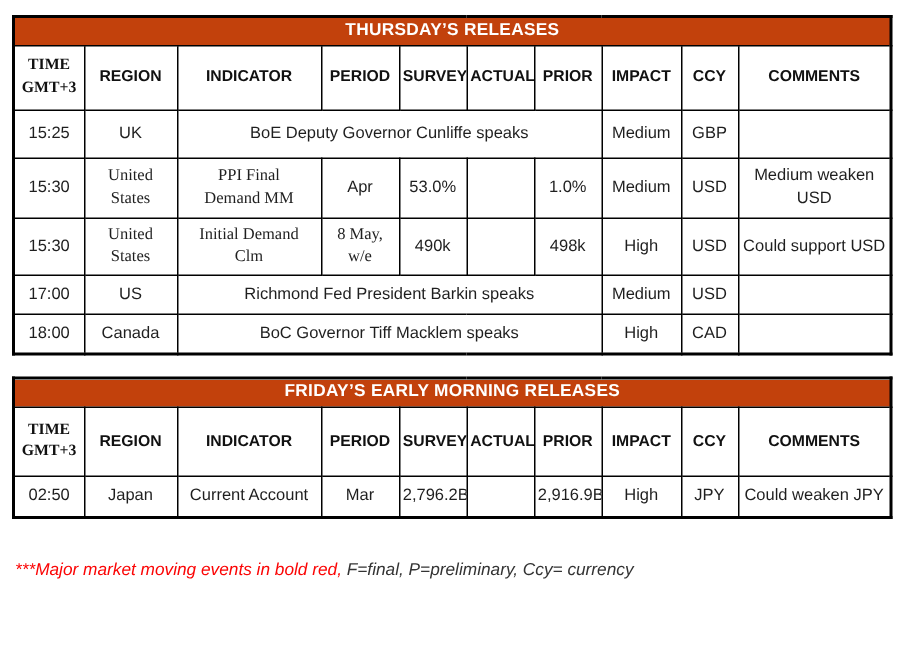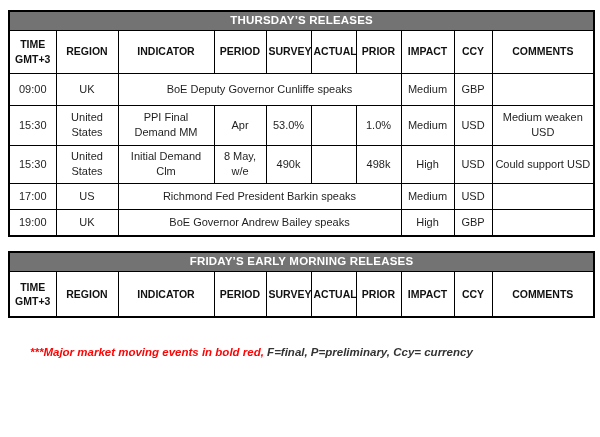--- a/index.html
+++ b/index.html
@@ -21,48 +21,48 @@
     border: 1px solid #000;
     text-align: center;
     vertical-align: middle;
     font-size: 11px;
     color: #1f1f1f;
     padding: 1px 2px;
     overflow: hidden;
     line-height: 1.35;
   }
   tr.title-row td {
-    background: #737373;
+    background: #c2410c;
     color: #ffffff;
     font-weight: bold;
     font-size: 11.5px;
     letter-spacing: .2px;
     height: 19px;
   }
   table.rel th {
     font-weight: bold;
     font-size: 10.5px;
     color: #111111;
     background: #ffffff;
   }
   tr.hdr-row th { height: 43px; }
-  .pre { white-space: pre-line; }
+  .pre { white-space: pre-line; font-family: Liberation Serif, serif; }
   th.th-time { line-height: 2.1; }
 
   .t2 { margin-top: 14px; }
   tr.t2-hdr th { height: 46px; }
 
   .footnote {
     margin: 28px 0 0 2px;
     font-size: 11.5px;
     font-style: italic;
     white-space: nowrap;
   }
-  .fn-red  { color: #fb0505; font-weight: bold; margin-left: 20px; }
-  .fn-rest { color: #333333; font-weight: bold; }
+  .fn-red  { color: #fb0505; font-weight: normal; }
+  .fn-rest { color: #333333; font-weight: normal; }
 </style>
 </head>
 <body>
 
 <div class="sheet">
 
   <table class="rel t1">
     <colgroup>
       <col style="width:47px">
         <col style="width:62px">
@@ -87,21 +87,21 @@
       <th>PERIOD</th>
       <th>SURVEY</th>
       <th>ACTUAL</th>
       <th>PRIOR</th>
       <th>IMPACT</th>
       <th>CCY</th>
       <th>COMMENTS</th>
     </tr>
 
     <tr style="height:32px">
-      <td>09:00</td>
+      <td>15:25</td>
       <td>UK</td>
       <td colspan="5">BoE Deputy Governor Cunliffe speaks</td>
       <td>Medium</td>
       <td>GBP</td>
       <td></td>
     </tr>
 
     <tr style="height:40px">
       <td>15:30</td>
       <td class="pre">United
@@ -135,29 +135,29 @@
 
     <tr style="height:26px">
       <td>17:00</td>
       <td>US</td>
       <td colspan="5">Richmond Fed President Barkin speaks</td>
       <td>Medium</td>
       <td>USD</td>
       <td></td>
     </tr>
 
-
     <tr style="height:27px">
-      <td>19:00</td>
-      <td>UK</td>
-      <td colspan="5">BoE Governor Andrew Bailey speaks</td>
+      <td>18:00</td>
+      <td>Canada</td>
+      <td colspan="5">BoC Governor Tiff Macklem speaks</td>
       <td>High</td>
-      <td>GBP</td>
-      <td></td>
-    </tr>
+      <td>CAD</td>
+      <td></td>
+    </tr>
+
   </tbody>
     </table>
 
   <table class="rel t2">
     <colgroup>
       <col style="width:47px">
         <col style="width:62px">
         <col style="width:96px">
       <col style="width:52px">
         <col style="width:45px">
@@ -177,18 +177,30 @@
       <th>REGION</th>
       <th>INDICATOR</th>
       <th>PERIOD</th>
       <th>SURVEY</th>
       <th>ACTUAL</th>
       <th>PRIOR</th>
       <th>IMPACT</th>
       <th>CCY</th>
       <th>COMMENTS</th>
     </tr>
+    <tr style="height:28px">
+      <td>02:50</td>
+      <td>Japan</td>
+      <td>Current Account</td>
+      <td>Mar</td>
+      <td>2,796.2B</td>
+      <td></td>
+      <td>2,916.9B</td>
+      <td>High</td>
+      <td>JPY</td>
+      <td>Could weaken JPY</td>
+    </tr>
   </tbody>
     </table>
 
   <p class="footnote"><span class="fn-red">***Major market moving events in bold red,</span><span class="fn-rest"> F=final, P=preliminary, Ccy= currency</span></p>
 
 </div>
 
 </body></html>

